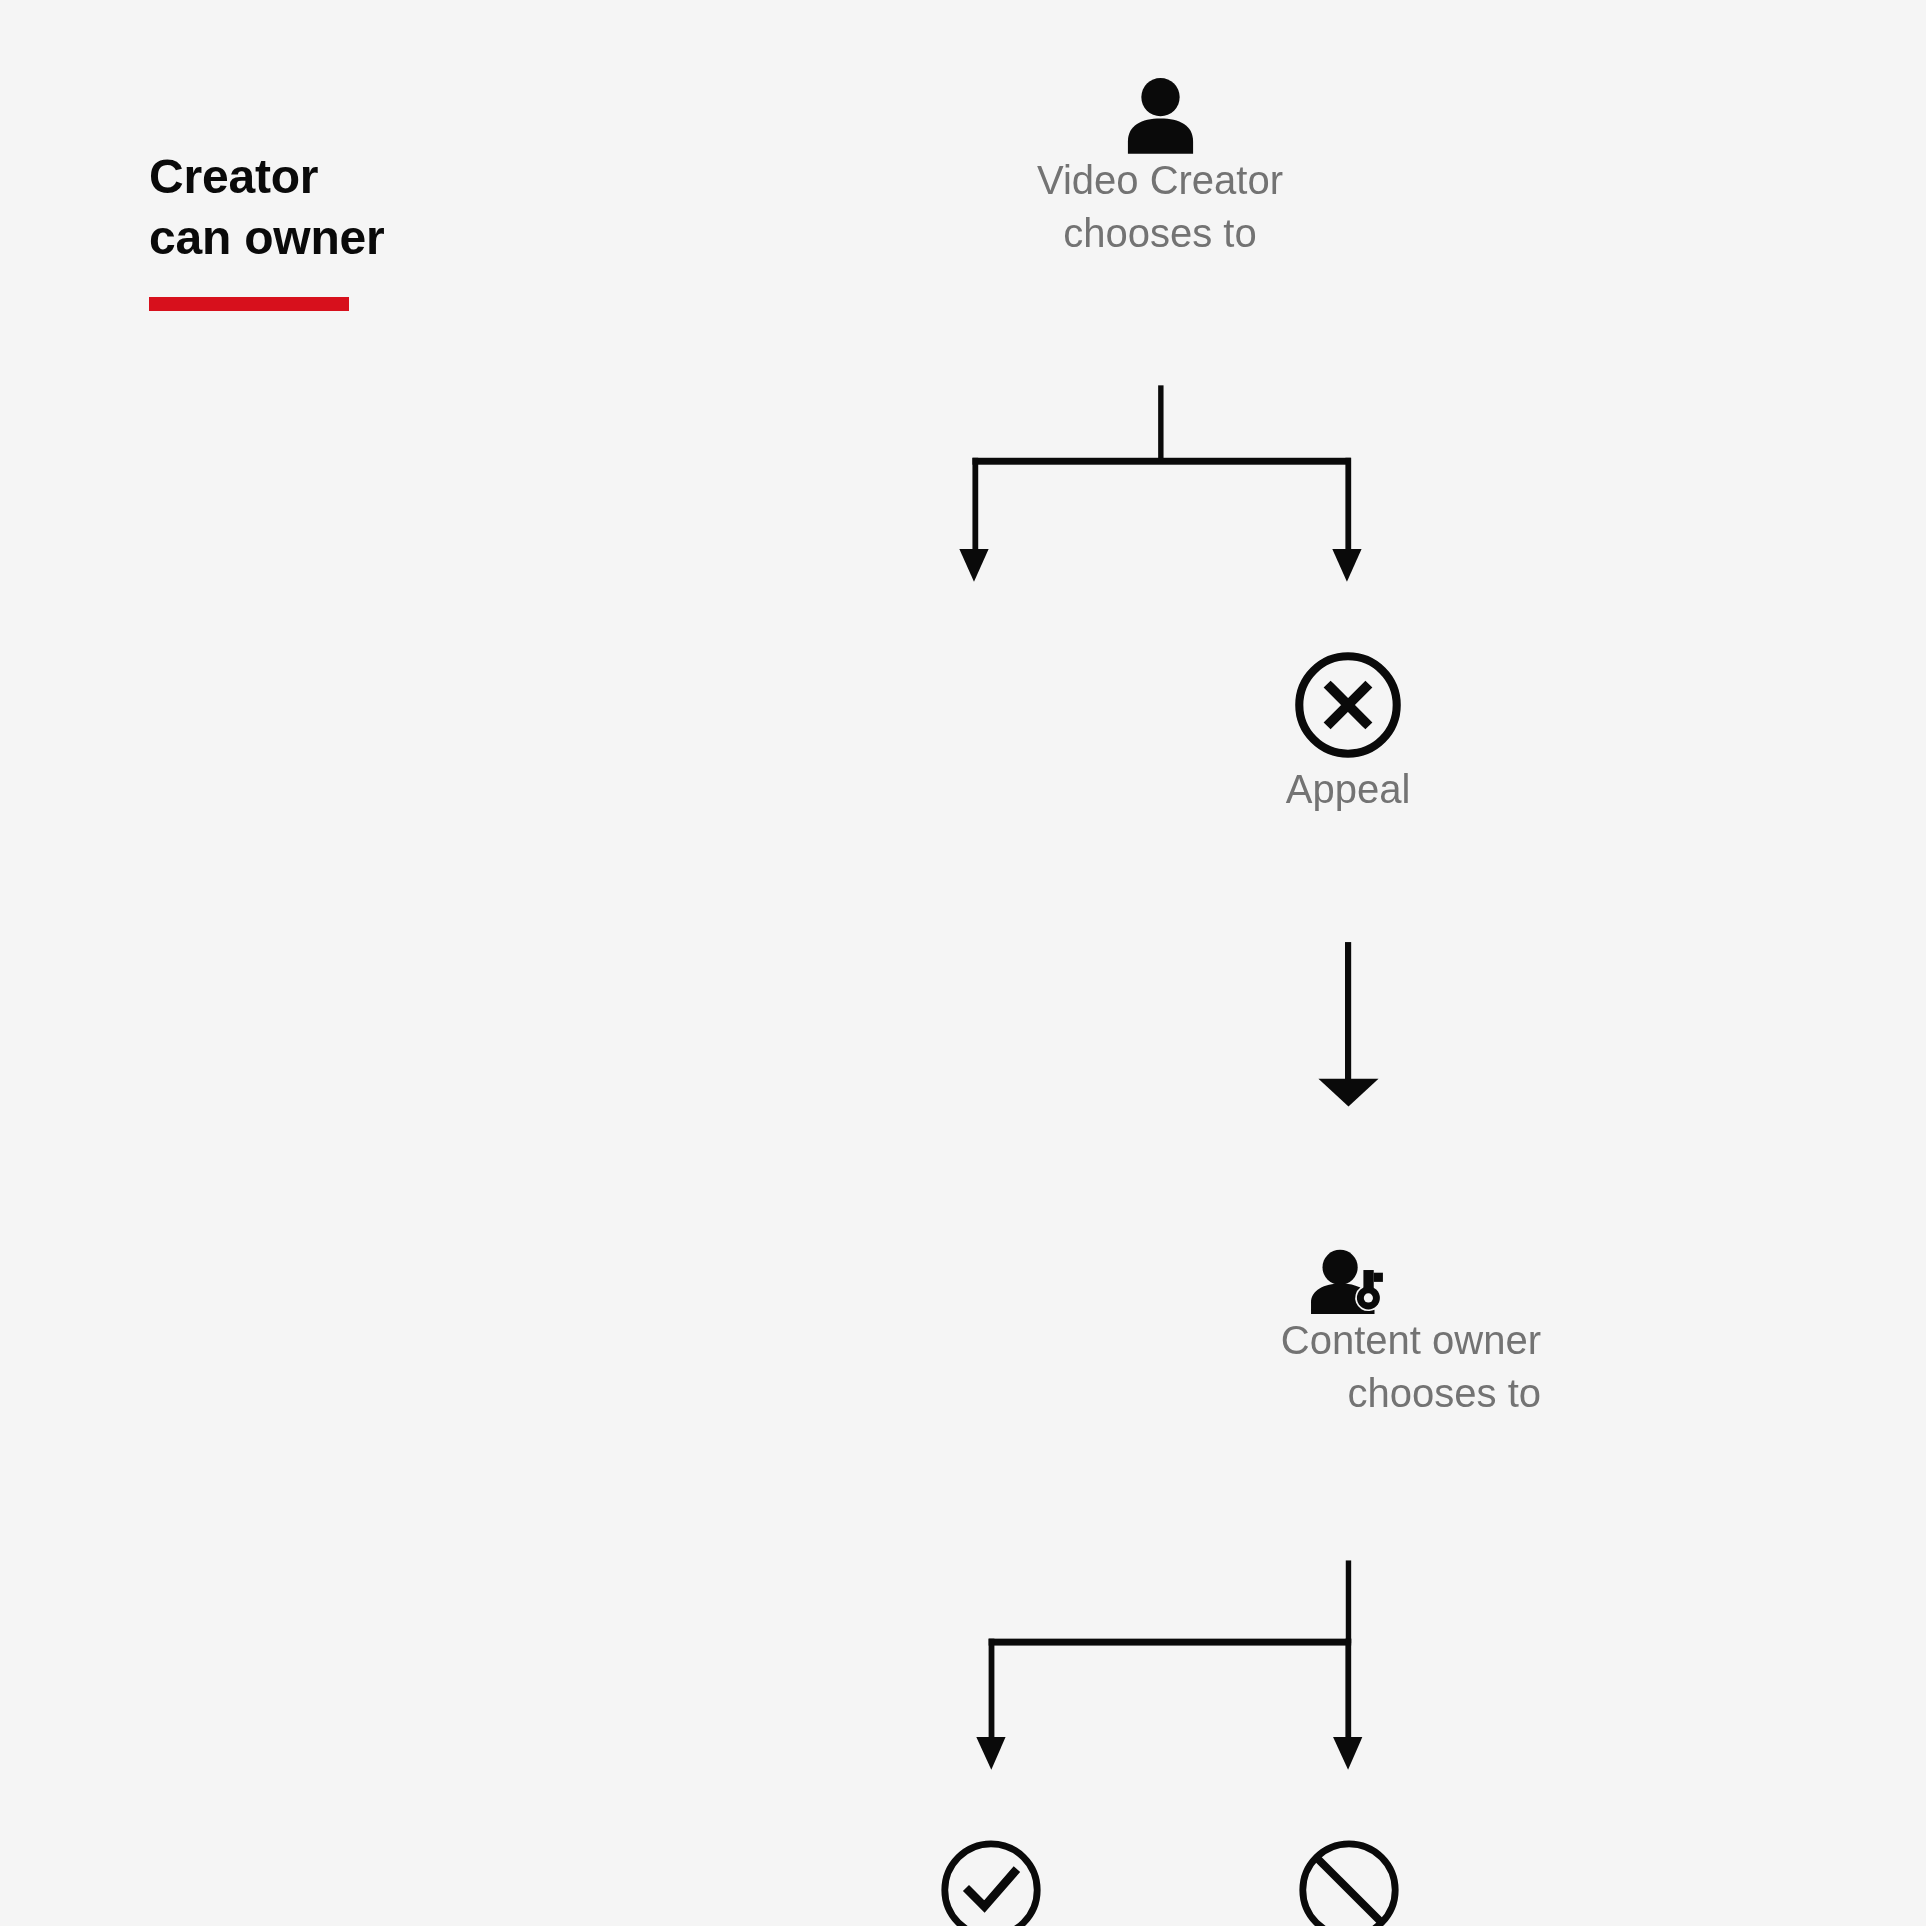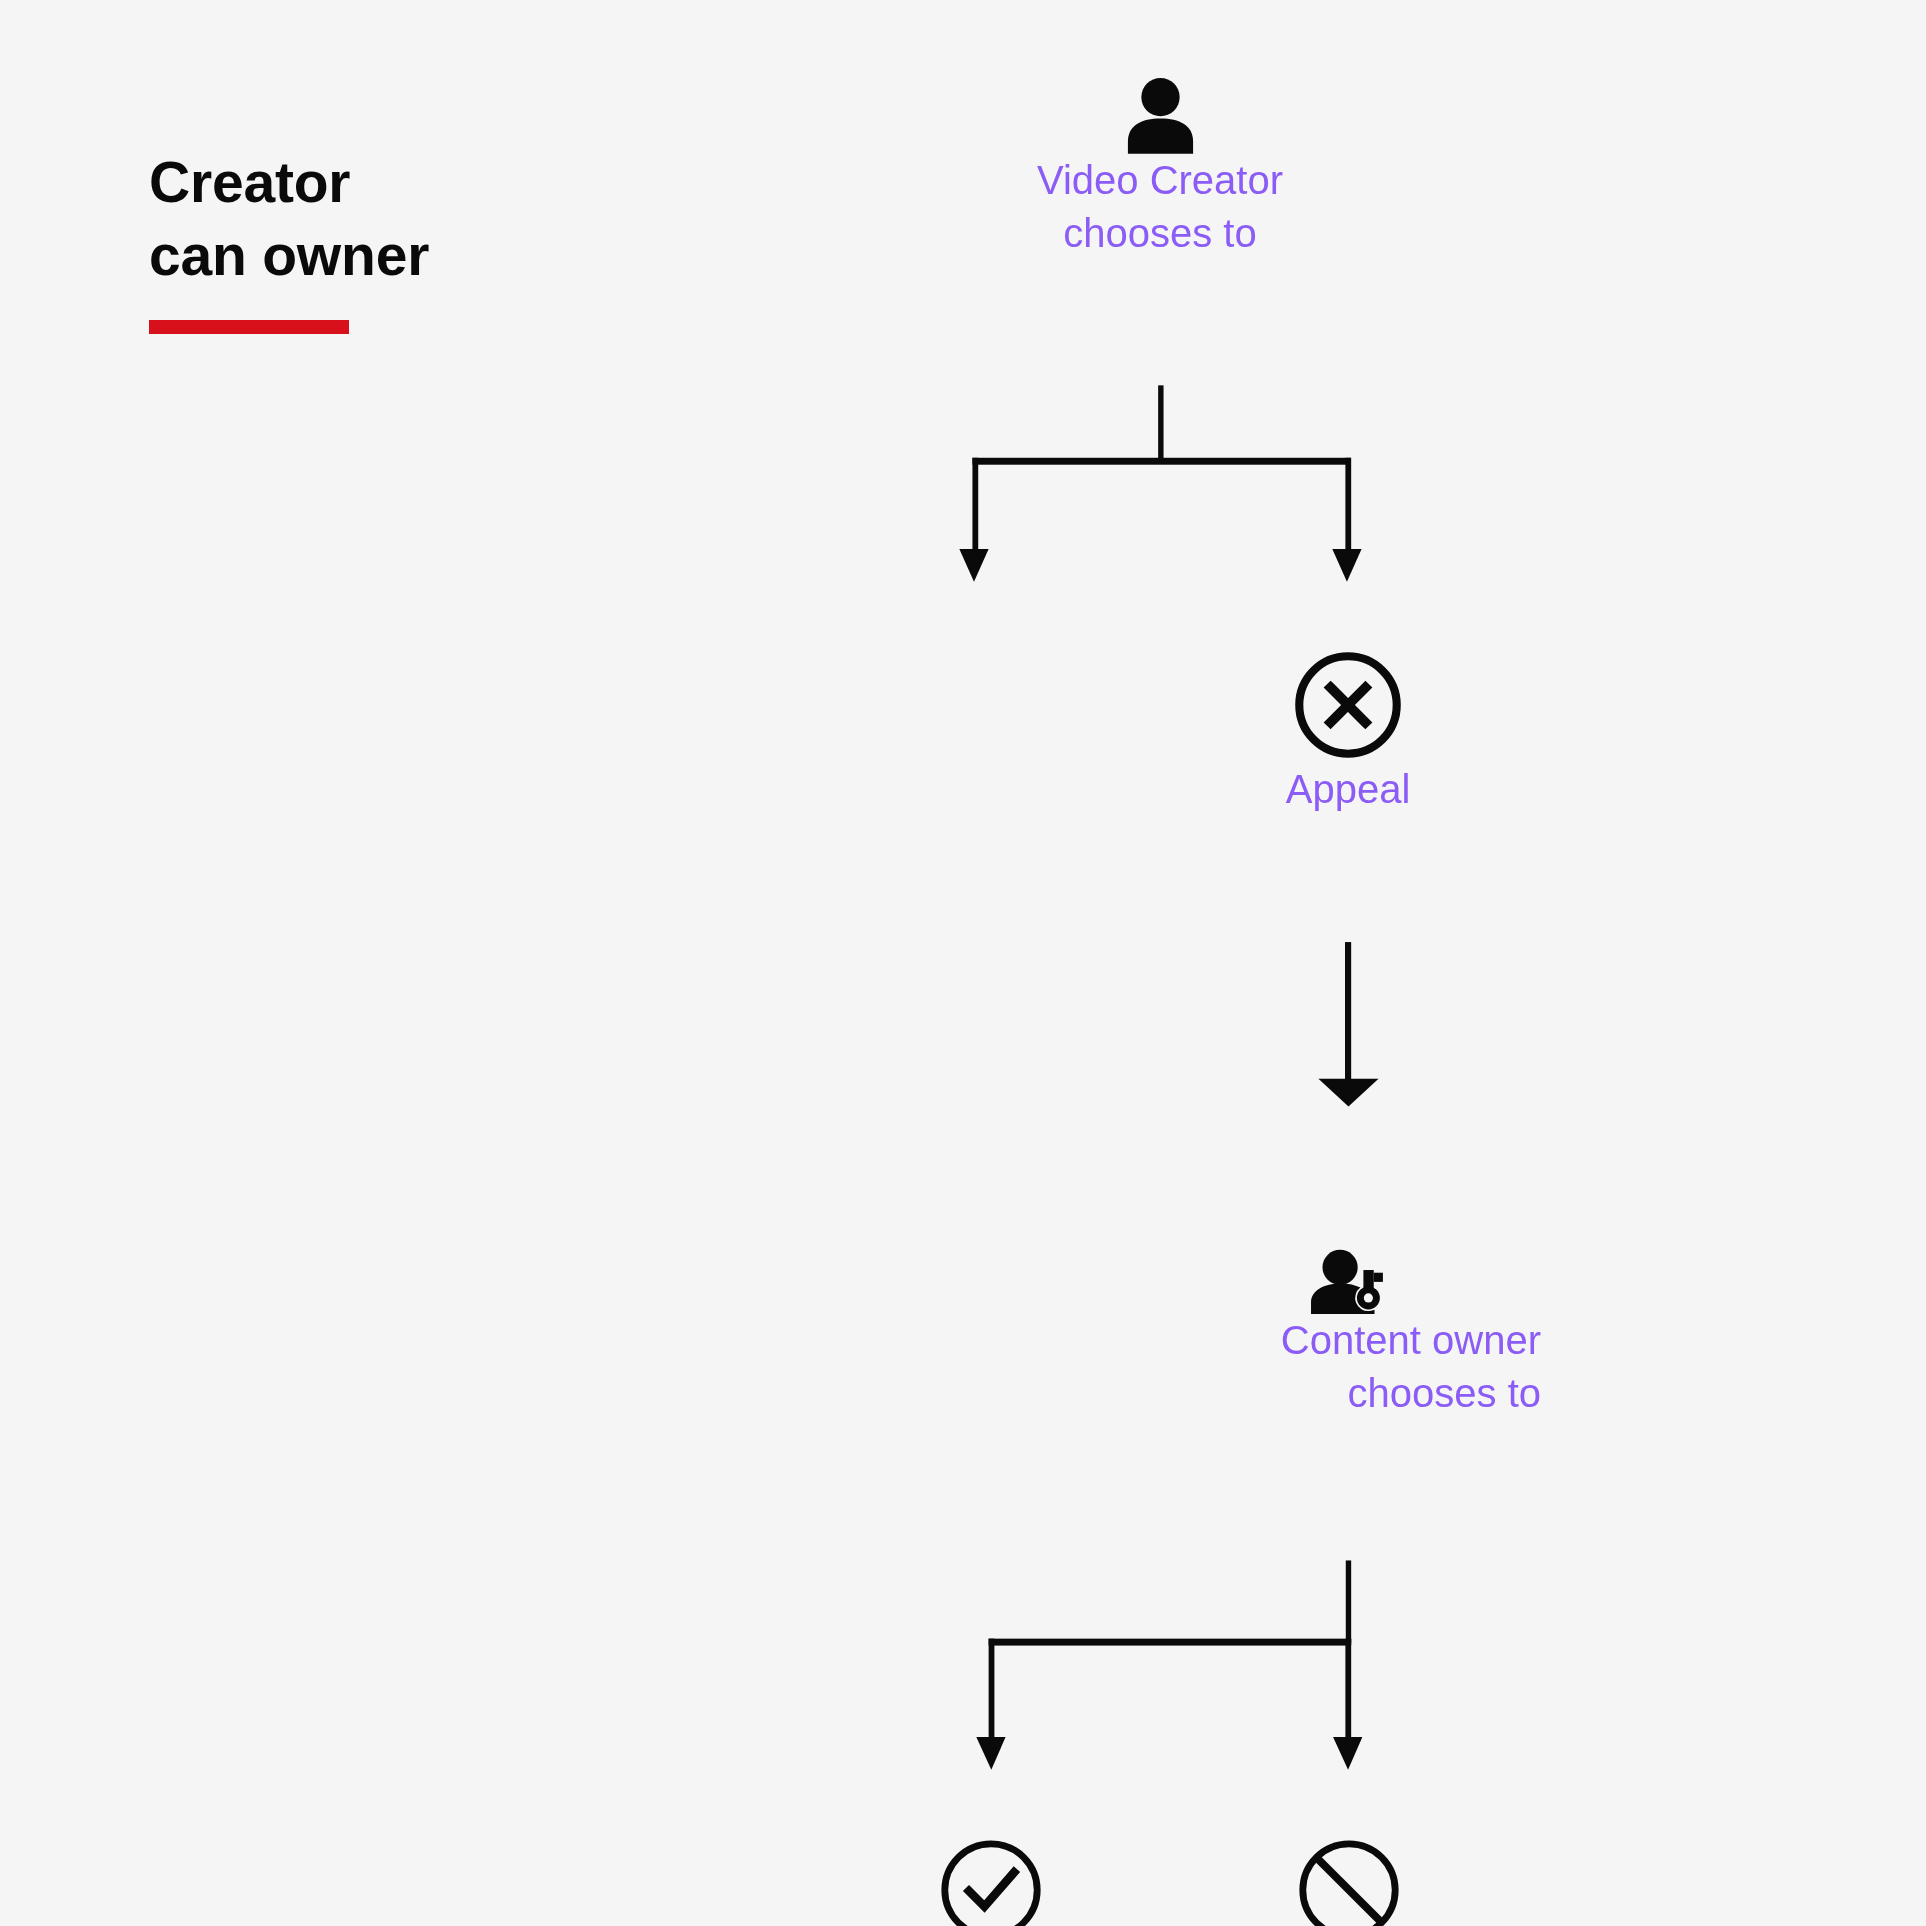--- a/index.html
+++ b/index.html
@@ -17,21 +17,21 @@
   }
 
   
   #title-block {
     position: absolute;
     left: 149px;
     top: 146px;
     width: 539px;
   }
   .title-line {
-    font-size: 57px;
+    font-size: 48px;
     font-weight: 700;
     line-height: 1.28;
     color: #0a0a0a;
     letter-spacing: -0.2px;
     white-space: nowrap;
   }
   #title-rule {
     margin-top: 28.5px;
     width: 200px;
     height: 14px;
@@ -47,21 +47,21 @@
     height: 2118px;
   }
   .node {
     position: absolute;
     text-align: center;
   }
   .node-label {
     font-size: 40px;
     font-weight: 400;
     line-height: 1.33;
-    color: #8b5cf6;
+    color: #737373;
     white-space: pre-line;
   }
   .icon-wrap {
     display: flex;
     justify-content: center;
     align-items: flex-end;
   }
   svg { display: block; }
 </style>
 </head>

